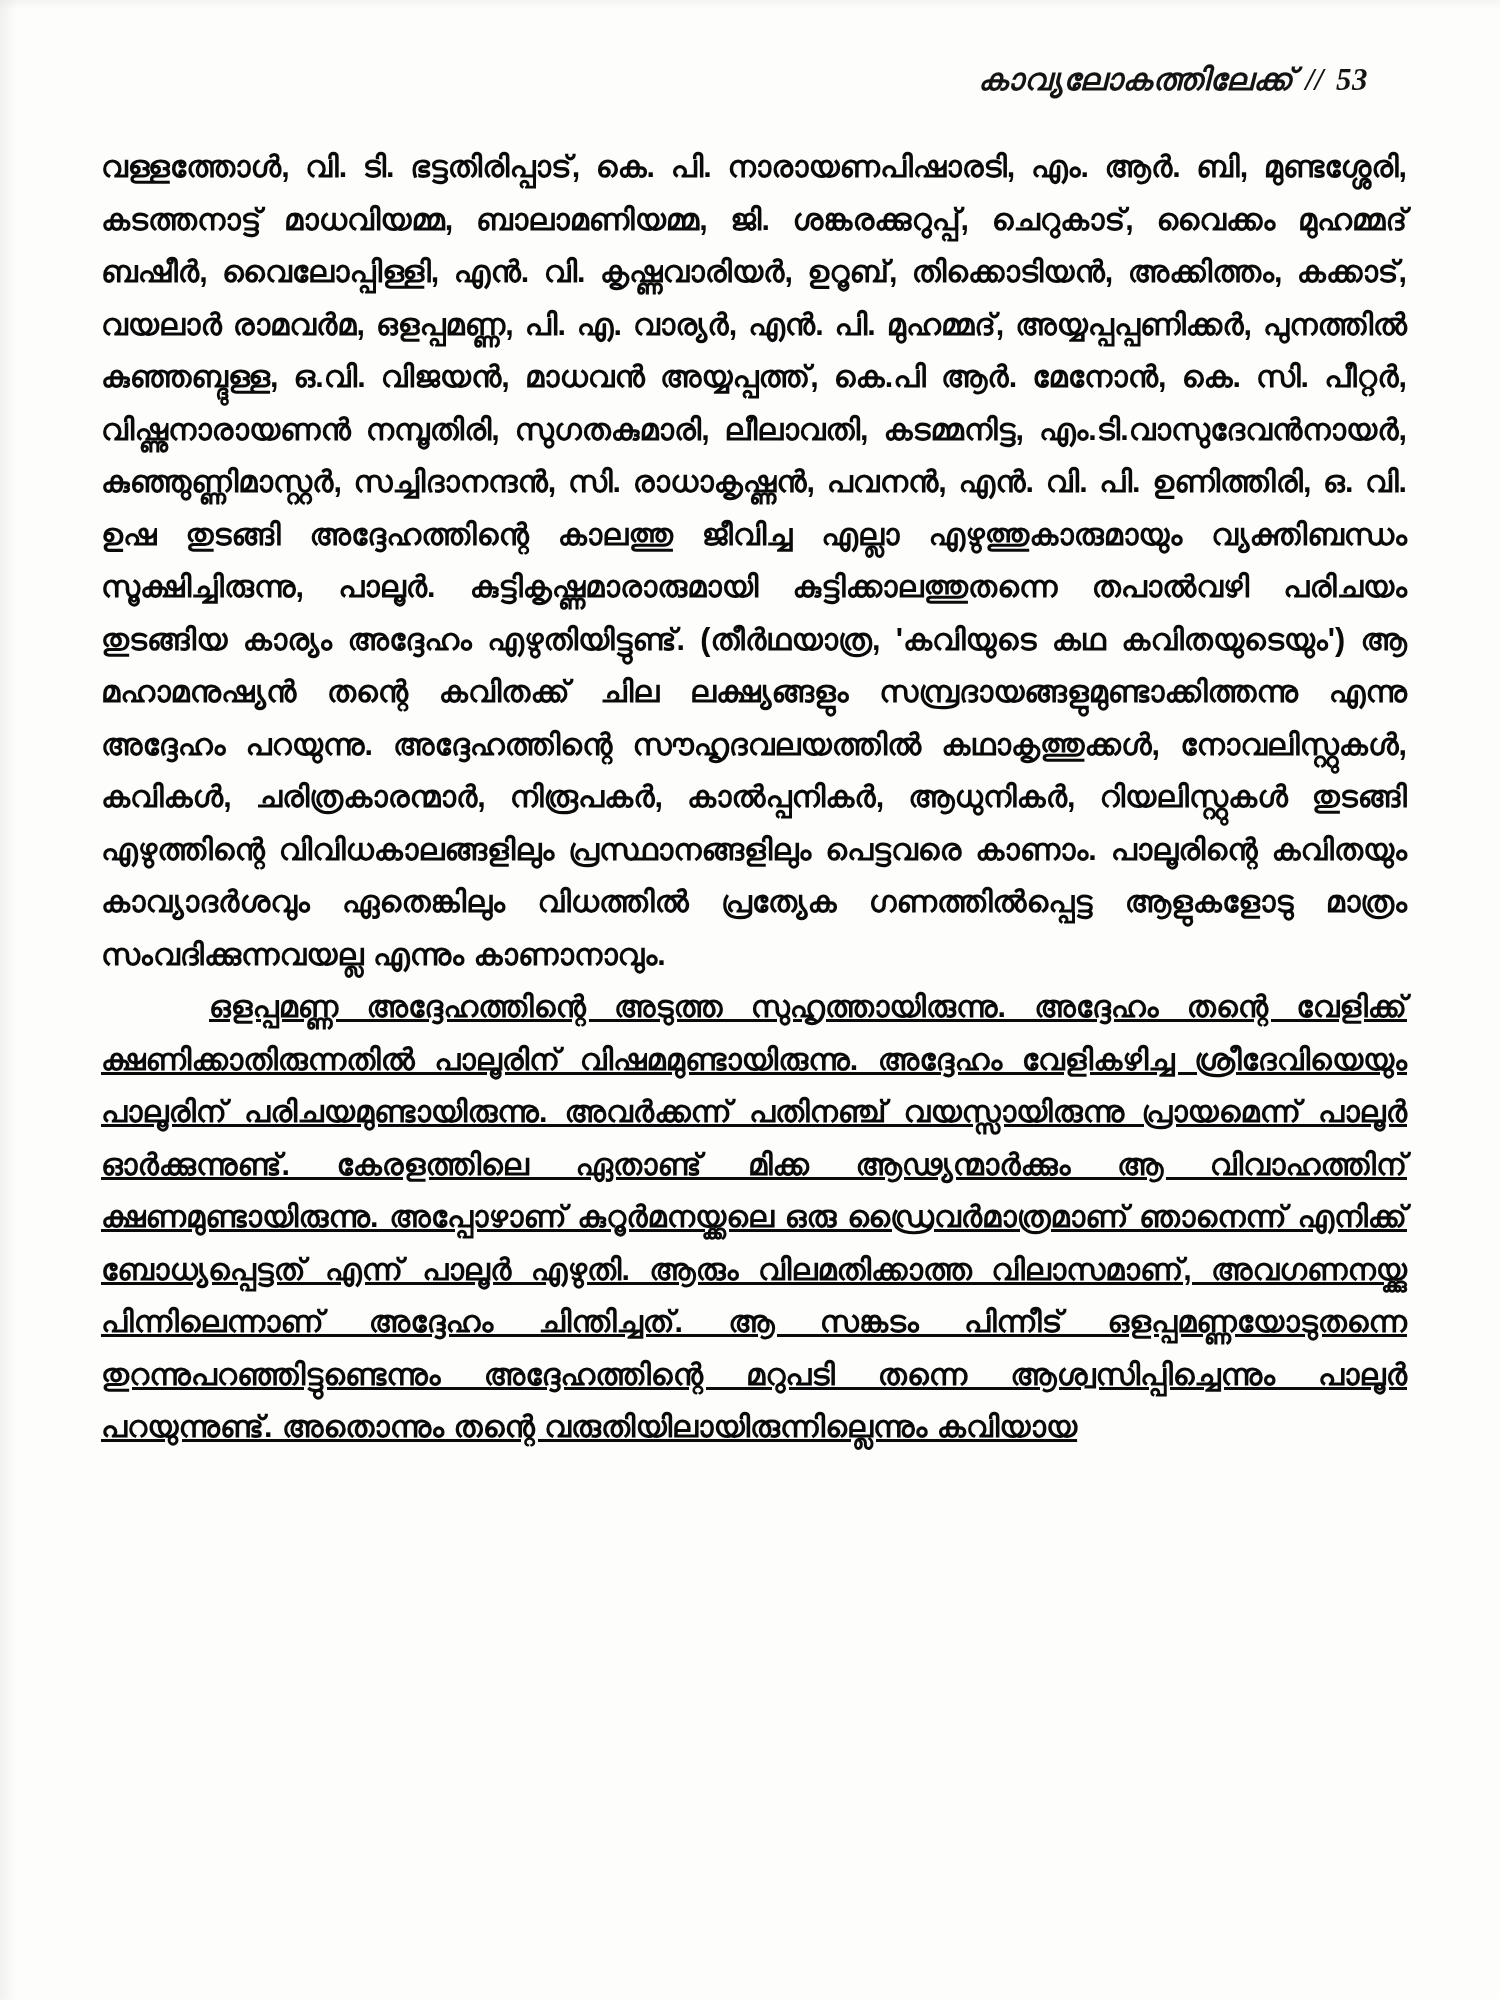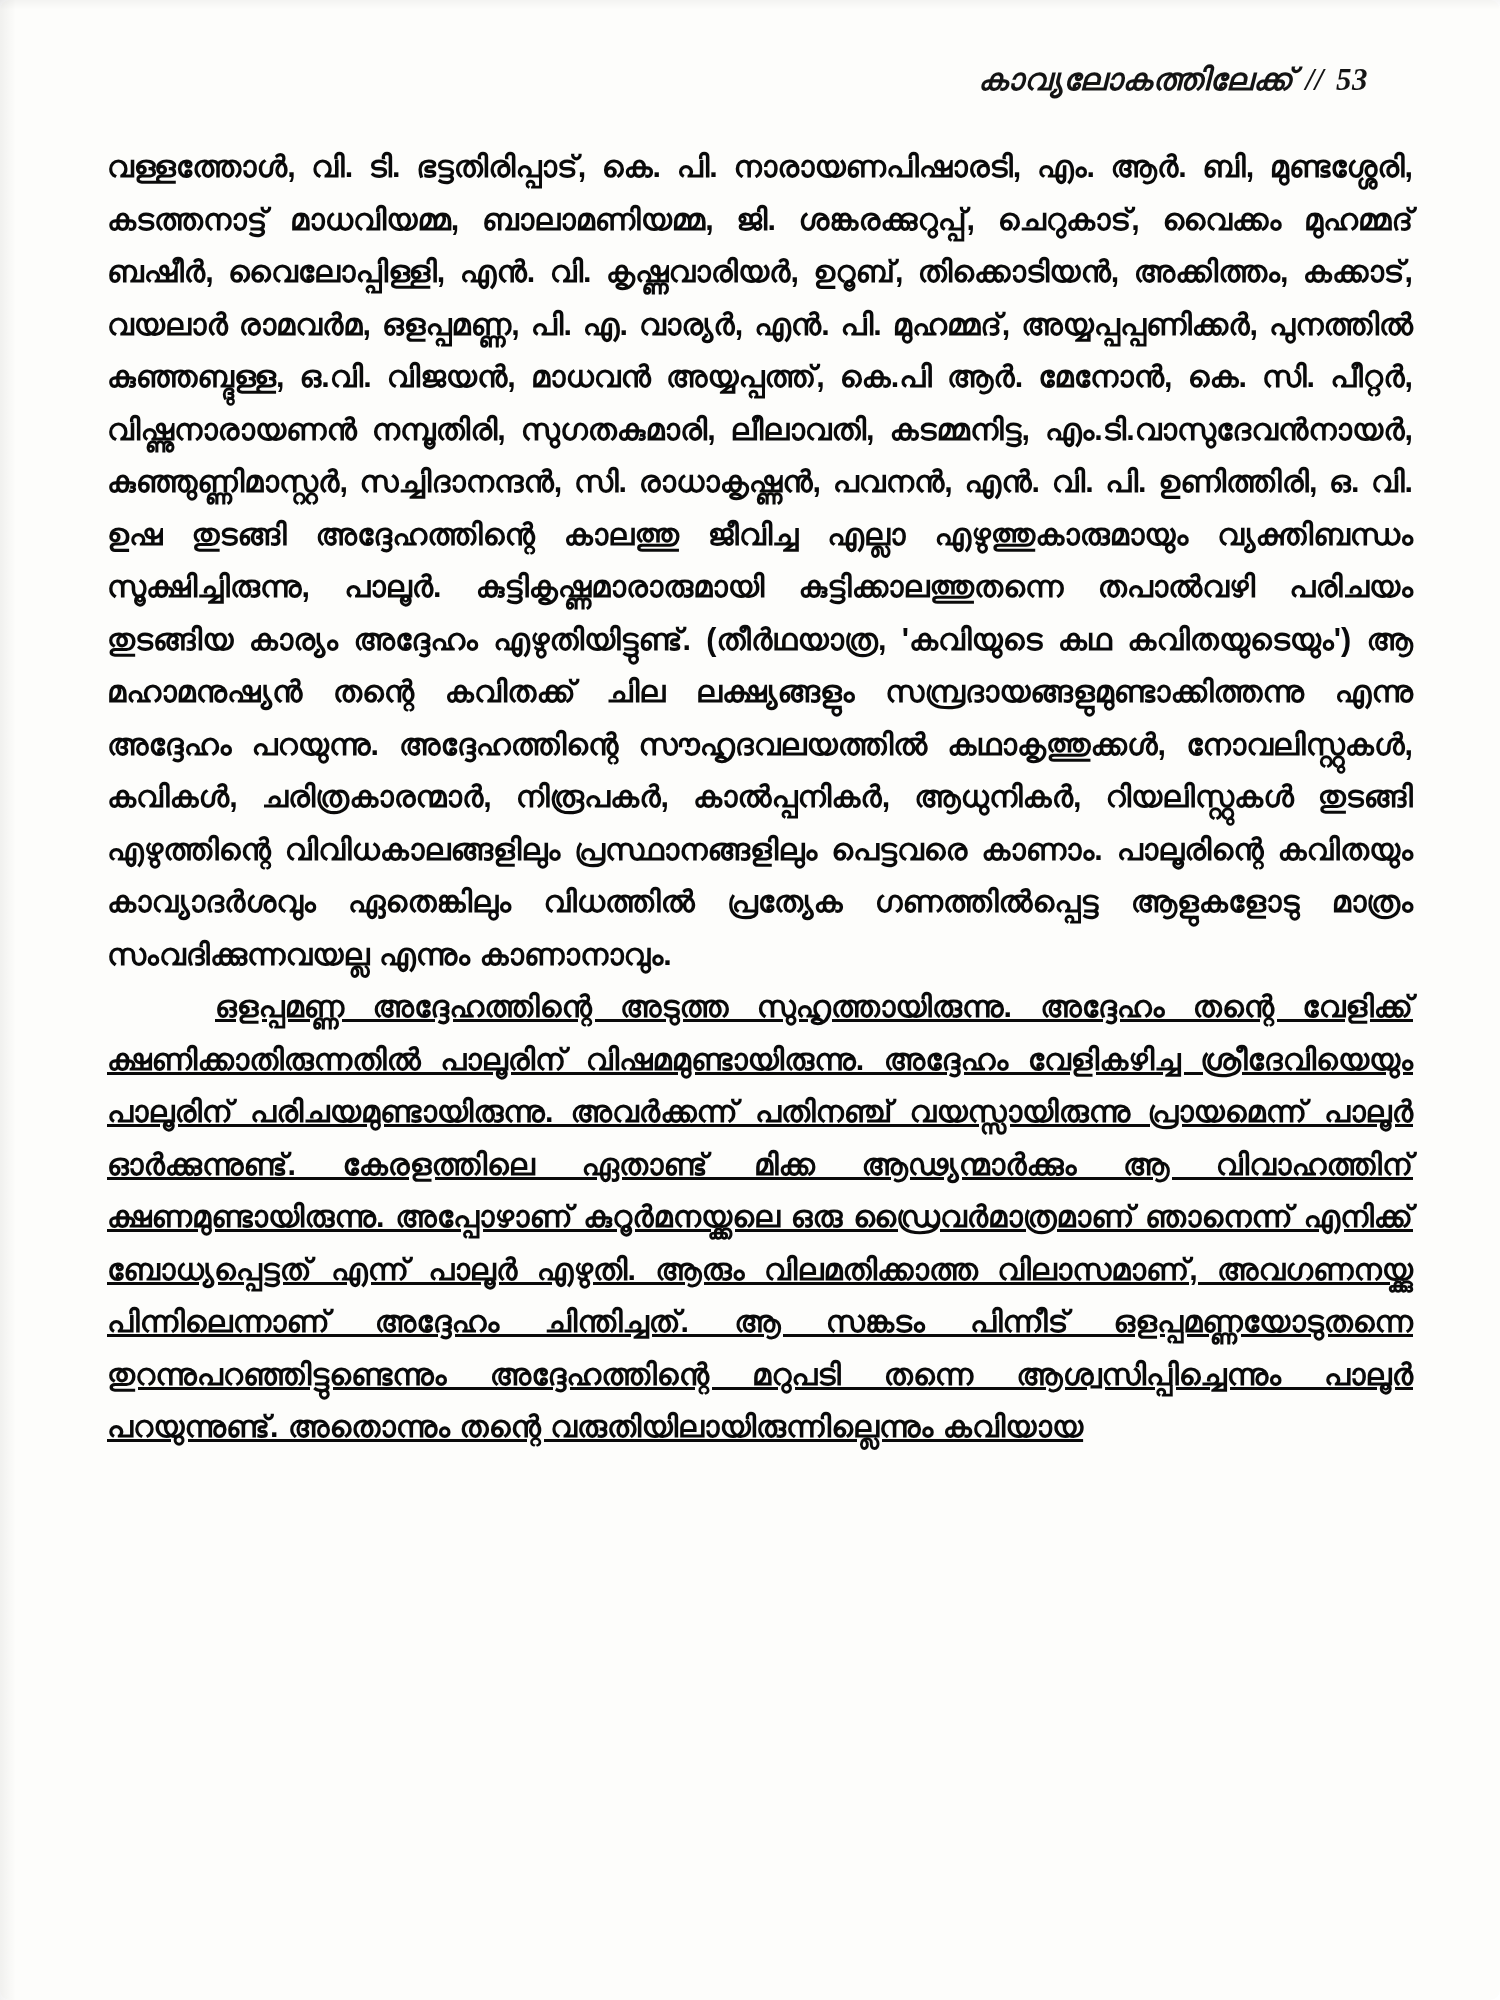--- a/index.html
+++ b/index.html
@@ -40,21 +40,21 @@
     font-weight: 700;
     padding: 0 4px;
   }
   .page-header .folio {
     font-style: italic;
     font-weight: 700;
   }
   .body-col {
     position: absolute;
     top: 140px;
-    left: 107px;
+    left: 101px;
     width: 1306px;
   }
   p.para {
     margin: 0;
     padding: 0;
     font-family: "Liberation Sans", sans-serif;
     font-weight: 700;
     font-size: 30.5px;
     line-height: 52.5px;
     text-align: justify;

